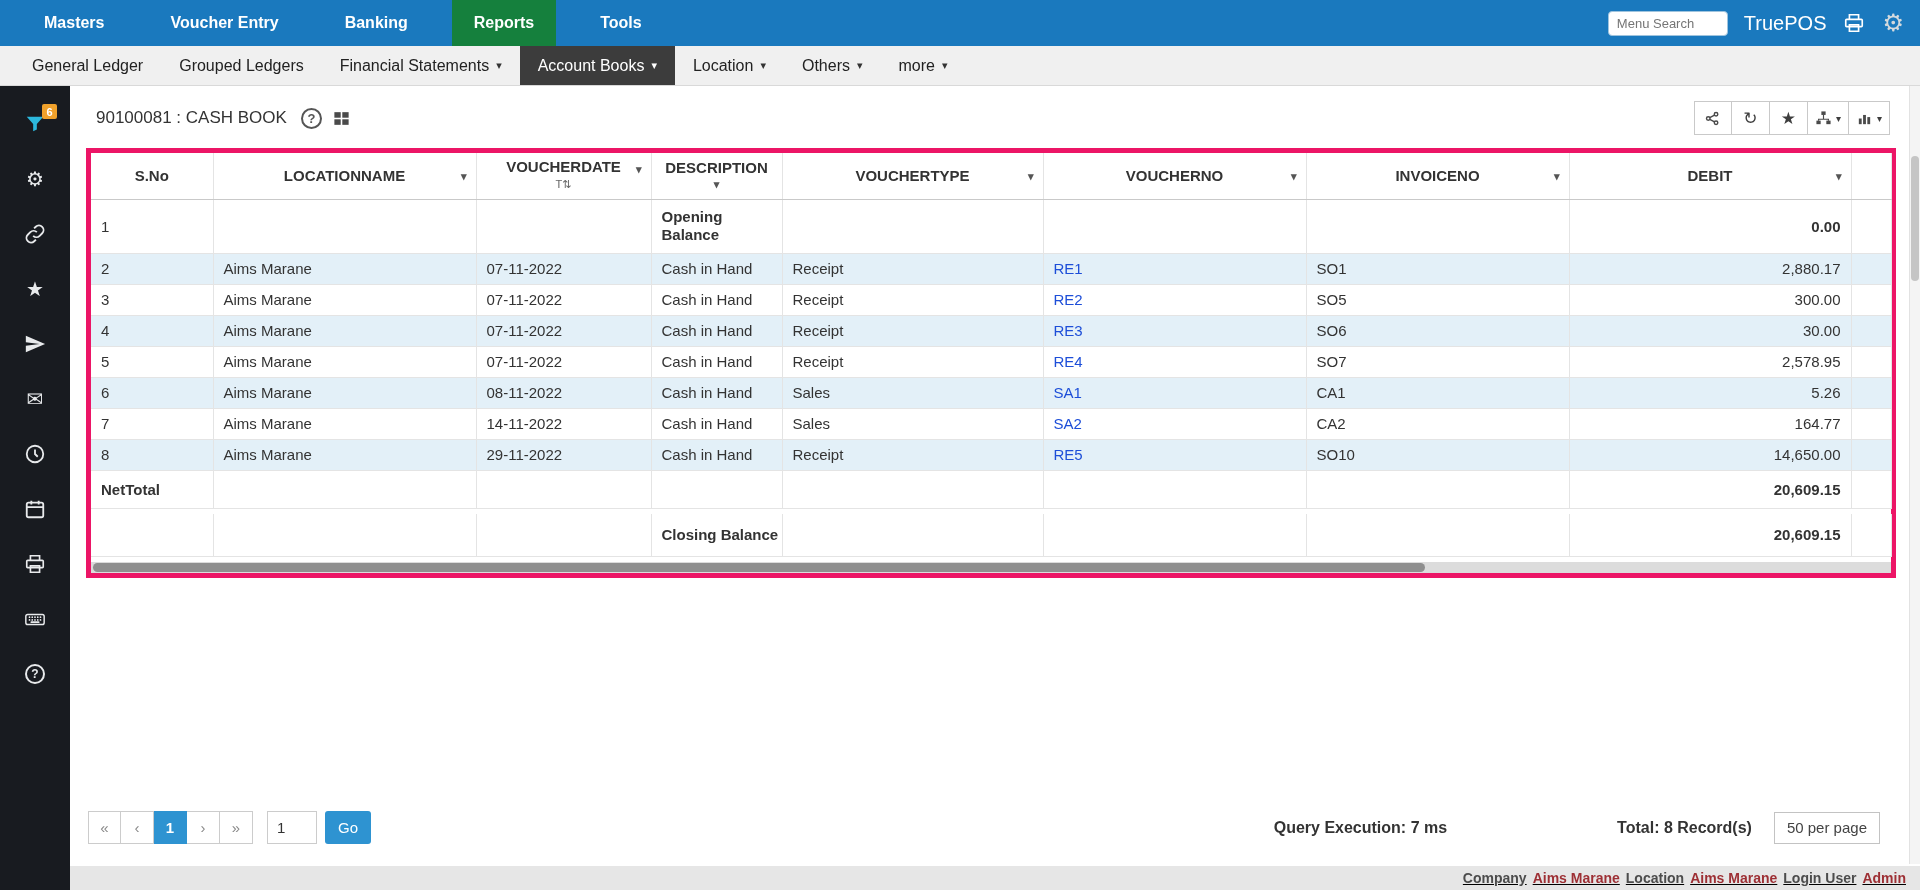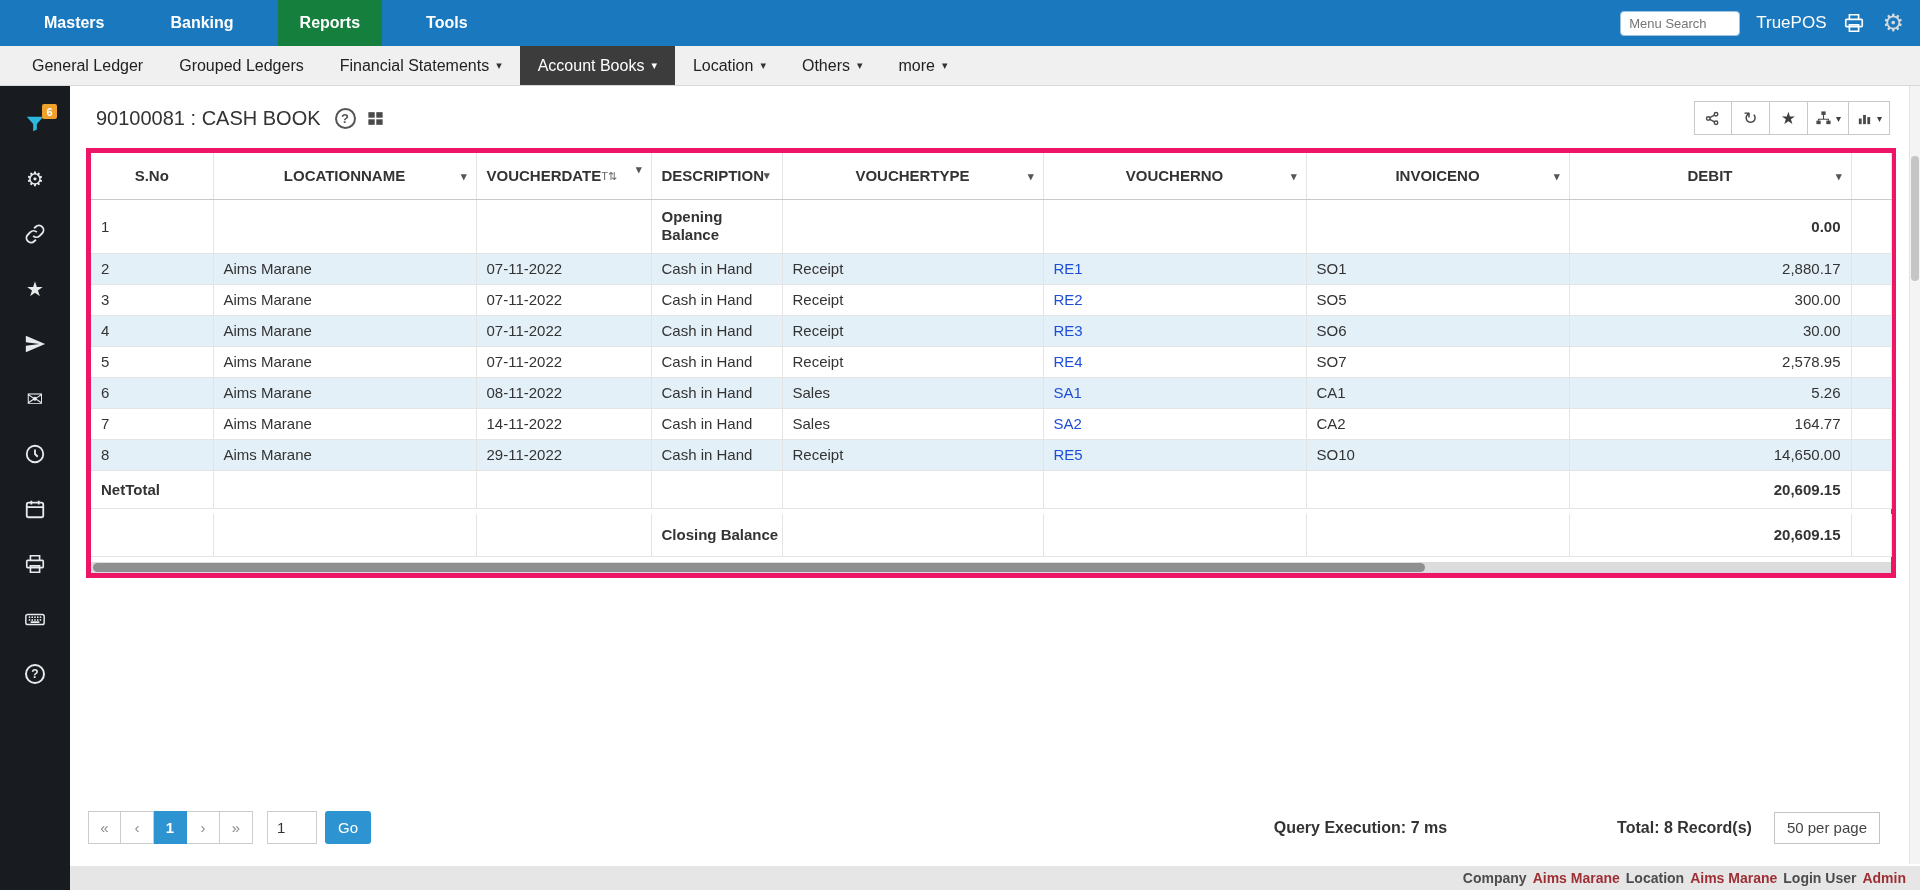--- a/index.html
+++ b/index.html
@@ -6,21 +6,21 @@
   html,body { width:1920px; height:890px; overflow:hidden; font-family:"Liberation Sans",sans-serif; background:#fff; }
   .page { width:1920px; height:890px; display:flex; flex-direction:column; }
 
   
   .topnav { flex:0 0 46px; background:#1a79be; display:flex; align-items:stretch; justify-content:space-between; }
   .top-menu { display:flex; }
   .top-item { display:flex; align-items:center; padding:0 22px; color:#fff; font-size:16px; font-weight:bold; cursor:pointer; white-space:nowrap;margin-left:22px; }
   .top-item.active { background:#15803d; }
   .top-right { display:flex; align-items:center; gap:16px; padding-right:16px; }
   .menu-search { width:120px; height:25px; border:1px solid #9fc4de; border-radius:4px; padding:0 8px; font-size:13px; color:#444; background:#fff; }
-  .brand { color:#fff; font-size:17px; }
+  .brand { color:#fff; font-size:20px; }
   .top-gear { color:#d4dade; font-size:24px; line-height:1; cursor:pointer; }
 
   
   .subnav { flex:0 0 40px; background:#f0f0f0; border-bottom:1px solid #d9d9d9; display:flex; align-items:stretch; padding-left:14px; }
   .sub-item { display:flex; align-items:center; gap:7px; padding:0 18px; font-size:16px; color:#222; cursor:pointer; white-space:nowrap; }
   .sub-item .caret { font-size:11px; color:#333; }
   .sub-item.active { background:#3c3c3c; color:#fff; }
   .sub-item.active .caret { color:#fff; }
 
   
@@ -28,38 +28,38 @@
   .sidebar { flex:0 0 70px; background:#181b20; display:flex; flex-direction:column; align-items:center; padding-top:26px; gap:31px; }
   .side-icon { width:24px; height:24px; position:relative; display:flex; align-items:center; justify-content:center; color:#e8eaec; font-size:20px; cursor:pointer; }
   .side-icon svg { width:22px; height:22px; }
   .badge { position:absolute; top:-8px; right:-10px; background:#f0a12b; color:#fff; font-size:11px; font-weight:bold; min-width:15px; height:15px; border-radius:2px; display:flex; align-items:center; justify-content:center; padding:0 2px; }
   .help-circ-side { width:20px; height:20px; border:2px solid #e8eaec; border-radius:50%; font-size:12px; font-weight:bold; display:flex; align-items:center; justify-content:center; }
 
   .main { flex:1; position:relative; display:flex; flex-direction:column; min-width:0; background:#fff; }
 
   
   .title-row { display:flex; align-items:center; height:44px; margin:10px 30px 2px 26px; }
-  .title { font-size:20px; color:#333; }
+  .title { font-size:17px; color:#333; }
   .help-circ { width:21px; height:21px; border:2px solid #555; border-radius:50%; color:#555; font-size:13px; font-weight:bold; display:flex; align-items:center; justify-content:center; margin-left:14px; cursor:pointer; }
   .cols-btn { margin-left:10px; cursor:pointer; display:flex; align-items:center; }
   .toolbar { margin-left:auto; display:flex; }
   .tool-btn { min-width:38px; height:34px; border:1px solid #c9c9c9; background:#fff; display:flex; align-items:center; justify-content:center; gap:4px; cursor:pointer; font-size:17px; color:#3e3e3e; padding:0 7px; }
   .tool-btn + .tool-btn { border-left:none; }
   .tool-btn svg { width:17px; height:17px; }
   .tool-btn .tcaret { font-size:10px; color:#3e3e3e; }
 
   
   .table-wrap { margin:6px 30px 0 16px; border:5px solid #ec1566; background:#fff; width:1810px; }
   table.grid { border-collapse:collapse; table-layout:fixed; width:1800px; }
   .grid th, .grid td { border-right:1px solid #e4e4e4; border-bottom:1px solid #e4e4e4; padding:0 10px; font-size:15px; color:#333; overflow:hidden; white-space:nowrap; text-align:left; }
   .grid thead th { height:46px; font-weight:bold; text-align:center; background:#fff; border-bottom:1px solid #c9c9c9; position:relative; vertical-align:middle; }
   .th-caret { position:absolute; right:9px; top:50%; transform:translateY(-50%); font-size:11px; color:#555; cursor:pointer; }
   .th-caret.topright { top:16px; }
   .sort-ind { font-size:11px; color:#666; font-weight:normal; margin-top:1px; }
-  .th-stack { display:flex; align-items:center; line-height:17px; }
+  .th-stack { display:flex; flex-direction:column; align-items:center; line-height:17px; }
   .th-stack .below-caret { font-size:11px; color:#555; cursor:pointer; }
   .grid tbody td { height:31px; background:#fff; }
   tr.alt td { background:#e3f0f8; }
   tr.opening td { height:54px; }
   tr.opening td.wrap { white-space:normal; font-weight:bold; line-height:18px; }
   td.num { text-align:right; }
   tr.opening td.num, tr.summary td { font-weight:bold; }
   tr.net-total td { height:38px; }
   tr.closing td { height:42px; }
   tr.netbal td { height:30px; background:#f6f6f6; }
@@ -78,32 +78,33 @@
   .pg { min-width:33px; height:33px; border:1px solid #ccc; background:#fff; color:#8a8a8a; font-size:15px; cursor:pointer; font-family:inherit; }
   .pg + .pg { border-left:none; }
   .pg.active { background:#2e93d1; border-color:#2e93d1; color:#fff; font-weight:bold; }
   .pg-input { width:50px; height:33px; border:1px solid #ccc; padding:0 9px; font-size:15px; color:#333; margin-left:14px; font-family:inherit; }
   .go-btn { height:33px; padding:0 13px; background:#2e93d1; color:#fff; border:none; border-radius:3px; margin-left:8px; font-size:15px; cursor:pointer; font-family:inherit; }
   .status { margin-left:auto; display:flex; align-items:center; font-size:16px; color:#333; font-weight:bold; }
   .status .total { margin-left:170px; }
   .per-page { margin-left:22px; border:1px solid #c3c3c3; height:32px; padding:12px 12px; display:flex; align-items:center; font-size:15px; font-weight:normal; color:#444; background:#fff; cursor:pointer; }
 
   
-  .footer { flex:0 0 24px; background:#e6e6e6; display:flex; align-items:center; justify-content:flex-end; gap:6px; padding-right:14px; font-size:14px; }
+  .footer { flex:0 0 24px; background:#e6e6e6; display:flex; align-items:center; justify-content:flex-end; gap:6px; padding-right:14px; font-size:14px;text-decoration:underline; }
   .footer .lbl { color:#4c4c4c; font-weight:bold; }
   .footer .val { color:#9d2f34; font-weight:bold; }
 </style>
 </head>
 <body>
 
 <div class="page">
 
   <header class="topnav">
     <nav class="top-menu">
         <div class="top-item">Masters</div>
+        <div class="top-item">Voucher Entry</div>
         <div class="top-item">Banking</div>
         <div class="top-item active">Reports</div>
         <div class="top-item">Tools</div>
       </nav>
     <div class="top-right">
       <input class="menu-search" placeholder="Menu Search" style="">
       <span class="brand">TruePOS</span>
       <span class="side-icon">
         <svg viewBox="0 0 24 24" fill="none" stroke="#fff" stroke-width="1.8">
             <path d="M7 8V3h10v5"></path>

